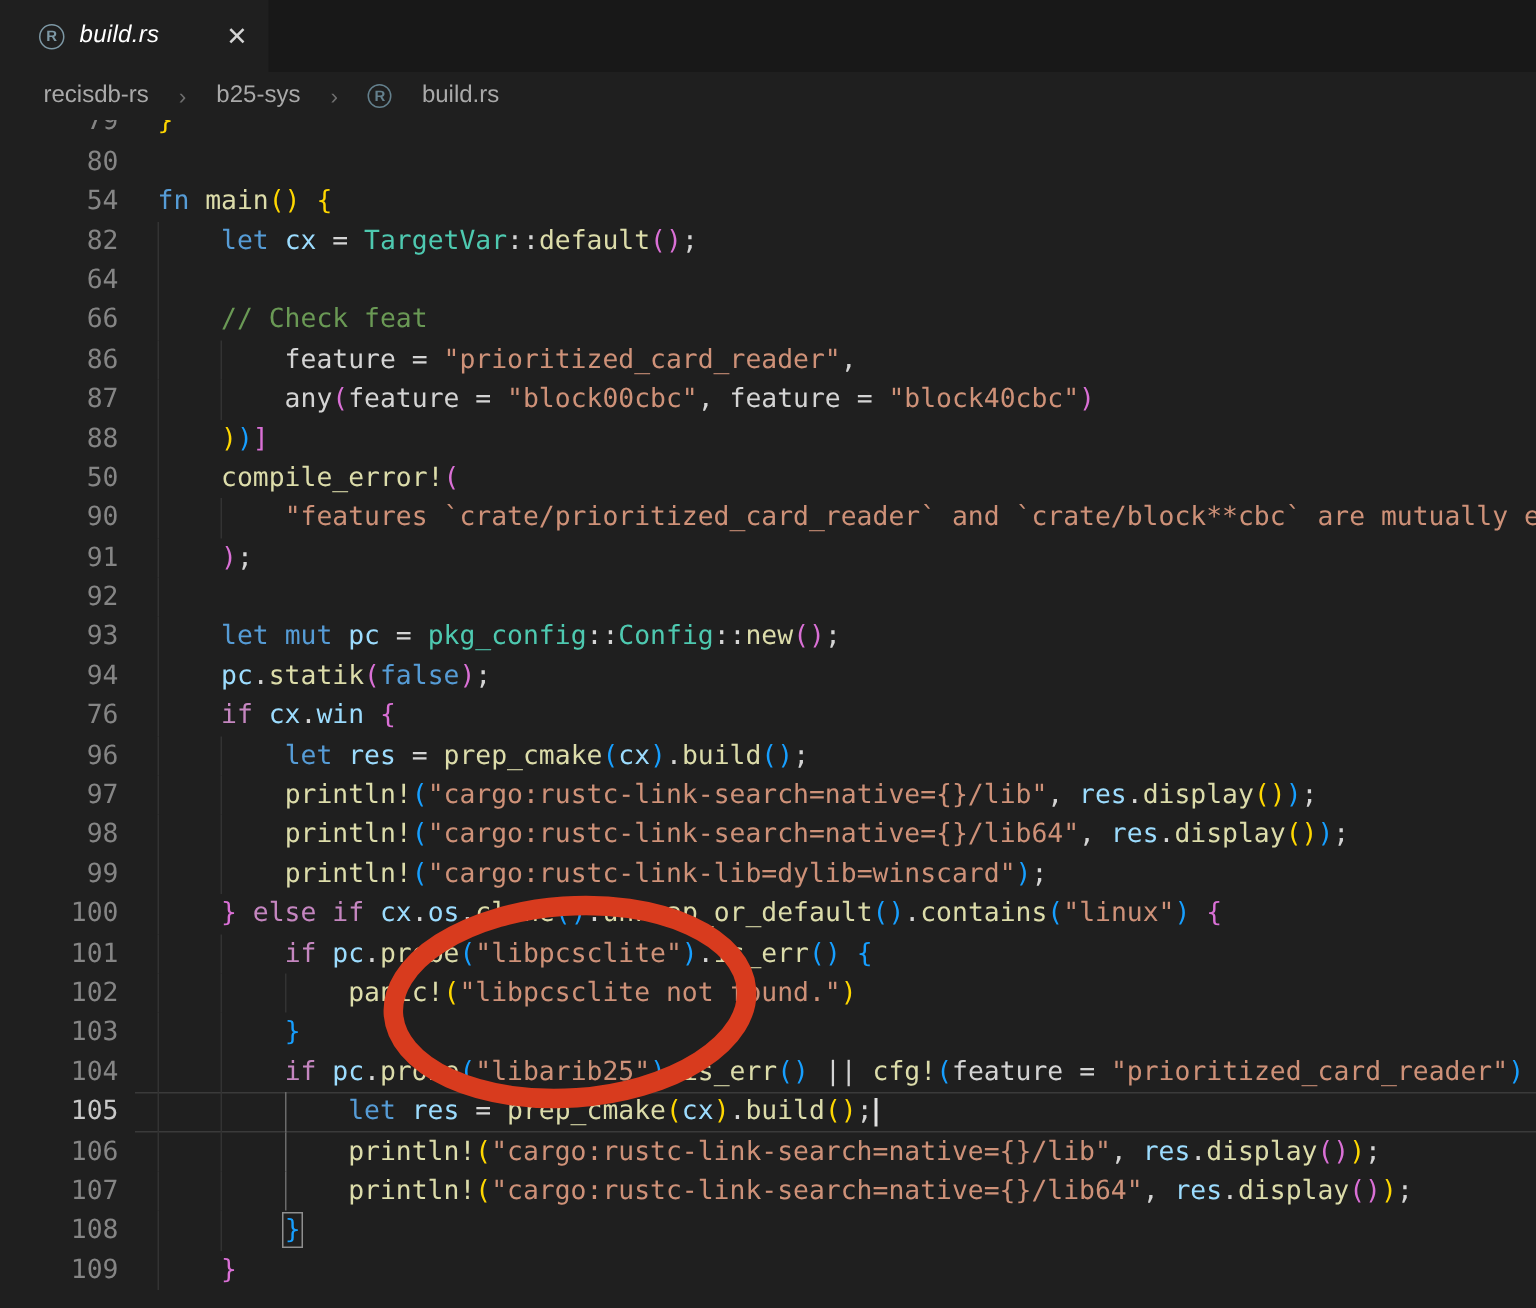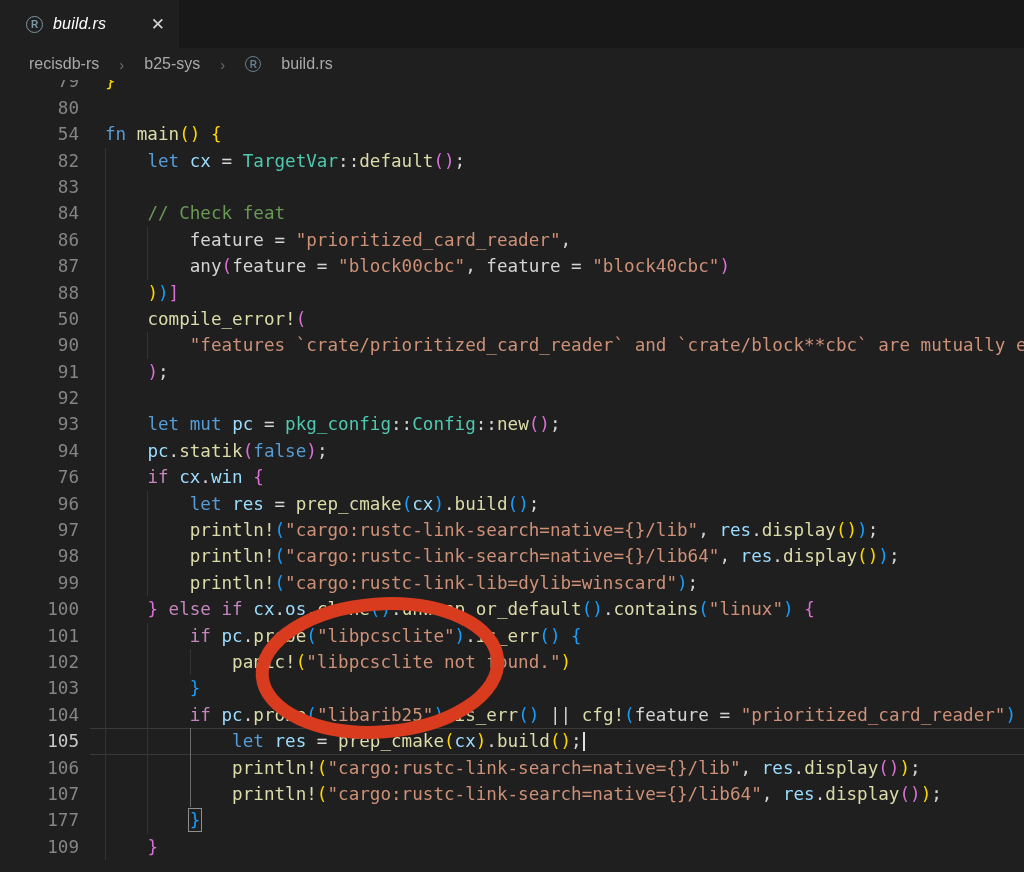--- a/index.html
+++ b/index.html
@@ -66,22 +66,22 @@
     <span class="circle-r">R</span>
     <span>build.rs</span>
   </div>
 
 <div class="editor">
   <div class="lines" id="lines">
       <div class="row"><div class="gutter">79</div><div class="code"><span class="t-b1">}</span></div></div>
       <div class="row"><div class="gutter">80</div><div class="code"></div></div>
       <div class="row"><div class="gutter">54</div><div class="code"><span class="t-k">fn</span><span class="t-p"> </span><span class="t-f">main</span><span class="t-b1">()</span><span class="t-p"> </span><span class="t-b1">{</span></div></div>
       <div class="row"><div class="guide" style="left: 105px;"></div><div class="gutter">82</div><div class="code"><span class="t-p">    </span><span class="t-k">let</span><span class="t-p"> </span><span class="t-v">cx</span><span class="t-p"> = </span><span class="t-y">TargetVar</span><span class="t-p">::</span><span class="t-f">default</span><span class="t-b2">()</span><span class="t-p">;</span></div></div>
-      <div class="row"><div class="guide" style="left: 105px;"></div><div class="gutter">83</div><div class="code"></div></div>
-      <div class="row"><div class="guide" style="left: 105px;"></div><div class="gutter">84</div><div class="code"><span class="t-p">    </span><span class="t-m">// Check feat</span></div></div>
+      <div class="row"><div class="guide" style="left: 105px;"></div><div class="gutter">64</div><div class="code"></div></div>
+      <div class="row"><div class="guide" style="left: 105px;"></div><div class="gutter">66</div><div class="code"><span class="t-p">    </span><span class="t-m">// Check feat</span></div></div>
       <div class="row"><div class="guide" style="left: 105px;"></div><div class="guide" style="left: 147px;"></div><div class="gutter">86</div><div class="code"><span class="t-p">        feature = </span><span class="t-s">"prioritized_card_reader"</span><span class="t-p">,</span></div></div>
       <div class="row"><div class="guide" style="left: 105px;"></div><div class="guide" style="left: 147px;"></div><div class="gutter">87</div><div class="code"><span class="t-p">        any</span><span class="t-b2">(</span><span class="t-p">feature = </span><span class="t-s">"block00cbc"</span><span class="t-p">, feature = </span><span class="t-s">"block40cbc"</span><span class="t-b2">)</span></div></div>
       <div class="row"><div class="guide" style="left: 105px;"></div><div class="gutter">88</div><div class="code"><span class="t-p">    </span><span class="t-b1">)</span><span class="t-b3">)</span><span class="t-b2">]</span></div></div>
       <div class="row"><div class="guide" style="left: 105px;"></div><div class="gutter">50</div><div class="code"><span class="t-p">    </span><span class="t-f">compile_error!</span><span class="t-b2">(</span></div></div>
       <div class="row"><div class="guide" style="left: 105px;"></div><div class="guide" style="left: 147px;"></div><div class="gutter">90</div><div class="code"><span class="t-p">        </span><span class="t-s">"features `crate/prioritized_card_reader` and `crate/block**cbc` are mutually ex</span></div></div>
       <div class="row"><div class="guide" style="left: 105px;"></div><div class="gutter">91</div><div class="code"><span class="t-p">    </span><span class="t-b2">)</span><span class="t-p">;</span></div></div>
       <div class="row"><div class="guide" style="left: 105px;"></div><div class="gutter">92</div><div class="code"></div></div>
       <div class="row"><div class="guide" style="left: 105px;"></div><div class="gutter">93</div><div class="code"><span class="t-p">    </span><span class="t-k">let</span><span class="t-p"> </span><span class="t-k">mut</span><span class="t-p"> </span><span class="t-v">pc</span><span class="t-p"> = </span><span class="t-y">pkg_config</span><span class="t-p">::</span><span class="t-y">Config</span><span class="t-p">::</span><span class="t-f">new</span><span class="t-b2">()</span><span class="t-p">;</span></div></div>
       <div class="row"><div class="guide" style="left: 105px;"></div><div class="gutter">94</div><div class="code"><span class="t-p">    </span><span class="t-v">pc</span><span class="t-p">.</span><span class="t-f">statik</span><span class="t-b2">(</span><span class="t-k">false</span><span class="t-b2">)</span><span class="t-p">;</span></div></div>
       <div class="row"><div class="guide" style="left: 105px;"></div><div class="gutter">76</div><div class="code"><span class="t-p">    </span><span class="t-c">if</span><span class="t-p"> </span><span class="t-v">cx</span><span class="t-p">.</span><span class="t-v">win</span><span class="t-p"> </span><span class="t-b2">{</span></div></div>
@@ -90,20 +90,20 @@
       <div class="row"><div class="guide" style="left: 105px;"></div><div class="guide" style="left: 147px;"></div><div class="gutter">98</div><div class="code"><span class="t-p">        </span><span class="t-f">println!</span><span class="t-b3">(</span><span class="t-s">"cargo:rustc-link-search=native={}/lib64"</span><span class="t-p">, </span><span class="t-v">res</span><span class="t-p">.</span><span class="t-f">display</span><span class="t-b1">()</span><span class="t-b3">)</span><span class="t-p">;</span></div></div>
       <div class="row"><div class="guide" style="left: 105px;"></div><div class="guide" style="left: 147px;"></div><div class="gutter">99</div><div class="code"><span class="t-p">        </span><span class="t-f">println!</span><span class="t-b3">(</span><span class="t-s">"cargo:rustc-link-lib=dylib=winscard"</span><span class="t-b3">)</span><span class="t-p">;</span></div></div>
       <div class="row"><div class="guide" style="left: 105px;"></div><div class="gutter">100</div><div class="code"><span class="t-p">    </span><span class="t-b2">}</span><span class="t-p"> </span><span class="t-c">else</span><span class="t-p"> </span><span class="t-c">if</span><span class="t-p"> </span><span class="t-v">cx</span><span class="t-p">.</span><span class="t-v">os</span><span class="t-p">.</span><span class="t-f">clone</span><span class="t-b3">()</span><span class="t-p">.</span><span class="t-f">unwrap_or_default</span><span class="t-b3">()</span><span class="t-p">.</span><span class="t-f">contains</span><span class="t-b3">(</span><span class="t-s">"linux"</span><span class="t-b3">)</span><span class="t-p"> </span><span class="t-b2">{</span></div></div>
       <div class="row"><div class="guide" style="left: 105px;"></div><div class="guide" style="left: 147px;"></div><div class="gutter">101</div><div class="code"><span class="t-p">        </span><span class="t-c">if</span><span class="t-p"> </span><span class="t-v">pc</span><span class="t-p">.</span><span class="t-f">probe</span><span class="t-b3">(</span><span class="t-s">"libpcsclite"</span><span class="t-b3">)</span><span class="t-p">.</span><span class="t-f">is_err</span><span class="t-b3">()</span><span class="t-p"> </span><span class="t-b3">{</span></div></div>
       <div class="row"><div class="guide" style="left: 105px;"></div><div class="guide" style="left: 147px;"></div><div class="guide" style="left: 190px;"></div><div class="gutter">102</div><div class="code"><span class="t-p">            </span><span class="t-f">panic!</span><span class="t-b1">(</span><span class="t-s">"libpcsclite not found."</span><span class="t-b1">)</span></div></div>
       <div class="row"><div class="guide" style="left: 105px;"></div><div class="guide" style="left: 147px;"></div><div class="gutter">103</div><div class="code"><span class="t-p">        </span><span class="t-b3">}</span></div></div>
       <div class="row"><div class="guide" style="left: 105px;"></div><div class="guide" style="left: 147px;"></div><div class="gutter">104</div><div class="code"><span class="t-p">        </span><span class="t-c">if</span><span class="t-p"> </span><span class="t-v">pc</span><span class="t-p">.</span><span class="t-f">probe</span><span class="t-b3">(</span><span class="t-s">"libarib25"</span><span class="t-b3">)</span><span class="t-p">.</span><span class="t-f">is_err</span><span class="t-b3">()</span><span class="t-p"> || </span><span class="t-f">cfg!</span><span class="t-b3">(</span><span class="t-p">feature = </span><span class="t-s">"prioritized_card_reader"</span><span class="t-b3">)</span></div></div>
       <div class="row active"><div class="line-hl"></div><div class="guide" style="left: 105px;"></div><div class="guide" style="left: 147px;"></div><div class="guide on" style="left: 190px;"></div><div class="gutter">105</div><div class="code"><span class="t-p">            </span><span class="t-k">let</span><span class="t-p"> </span><span class="t-v">res</span><span class="t-p"> = </span><span class="t-f">prep_cmake</span><span class="t-b1">(</span><span class="t-v">cx</span><span class="t-b1">)</span><span class="t-p">.</span><span class="t-f">build</span><span class="t-b1">()</span><span class="t-p">;</span><span class="cursor"></span></div></div>
       <div class="row"><div class="guide" style="left: 105px;"></div><div class="guide" style="left: 147px;"></div><div class="guide on" style="left: 190px;"></div><div class="gutter">106</div><div class="code"><span class="t-p">            </span><span class="t-f">println!</span><span class="t-b1">(</span><span class="t-s">"cargo:rustc-link-search=native={}/lib"</span><span class="t-p">, </span><span class="t-v">res</span><span class="t-p">.</span><span class="t-f">display</span><span class="t-b2">()</span><span class="t-b1">)</span><span class="t-p">;</span></div></div>
       <div class="row"><div class="guide" style="left: 105px;"></div><div class="guide" style="left: 147px;"></div><div class="guide on" style="left: 190px;"></div><div class="gutter">107</div><div class="code"><span class="t-p">            </span><span class="t-f">println!</span><span class="t-b1">(</span><span class="t-s">"cargo:rustc-link-search=native={}/lib64"</span><span class="t-p">, </span><span class="t-v">res</span><span class="t-p">.</span><span class="t-f">display</span><span class="t-b2">()</span><span class="t-b1">)</span><span class="t-p">;</span></div></div>
-      <div class="row"><div class="guide" style="left: 105px;"></div><div class="guide" style="left: 147px;"></div><div class="gutter">177</div><div class="code"><span class="t-p">        </span><span class="t-b3 bracket-box">}</span></div></div>
+      <div class="row"><div class="guide" style="left: 105px;"></div><div class="guide" style="left: 147px;"></div><div class="gutter">108</div><div class="code"><span class="t-p">        </span><span class="t-b3 bracket-box">}</span></div></div>
       <div class="row"><div class="guide" style="left: 105px;"></div><div class="gutter">109</div><div class="code"><span class="t-p">    </span><span class="t-b2">}</span></div></div>
     </div>
 </div>
 
 <svg class="annotation" width="1024" height="872" viewBox="0 0 1024 872">
   <ellipse id="ann-ellipse" fill="none" stroke-linecap="round" cx="380" cy="668" rx="118" ry="64" stroke="#d83b1e" stroke-width="13" transform="rotate(-4 380 668)"></ellipse>
 </svg>
 
 </body></html>

